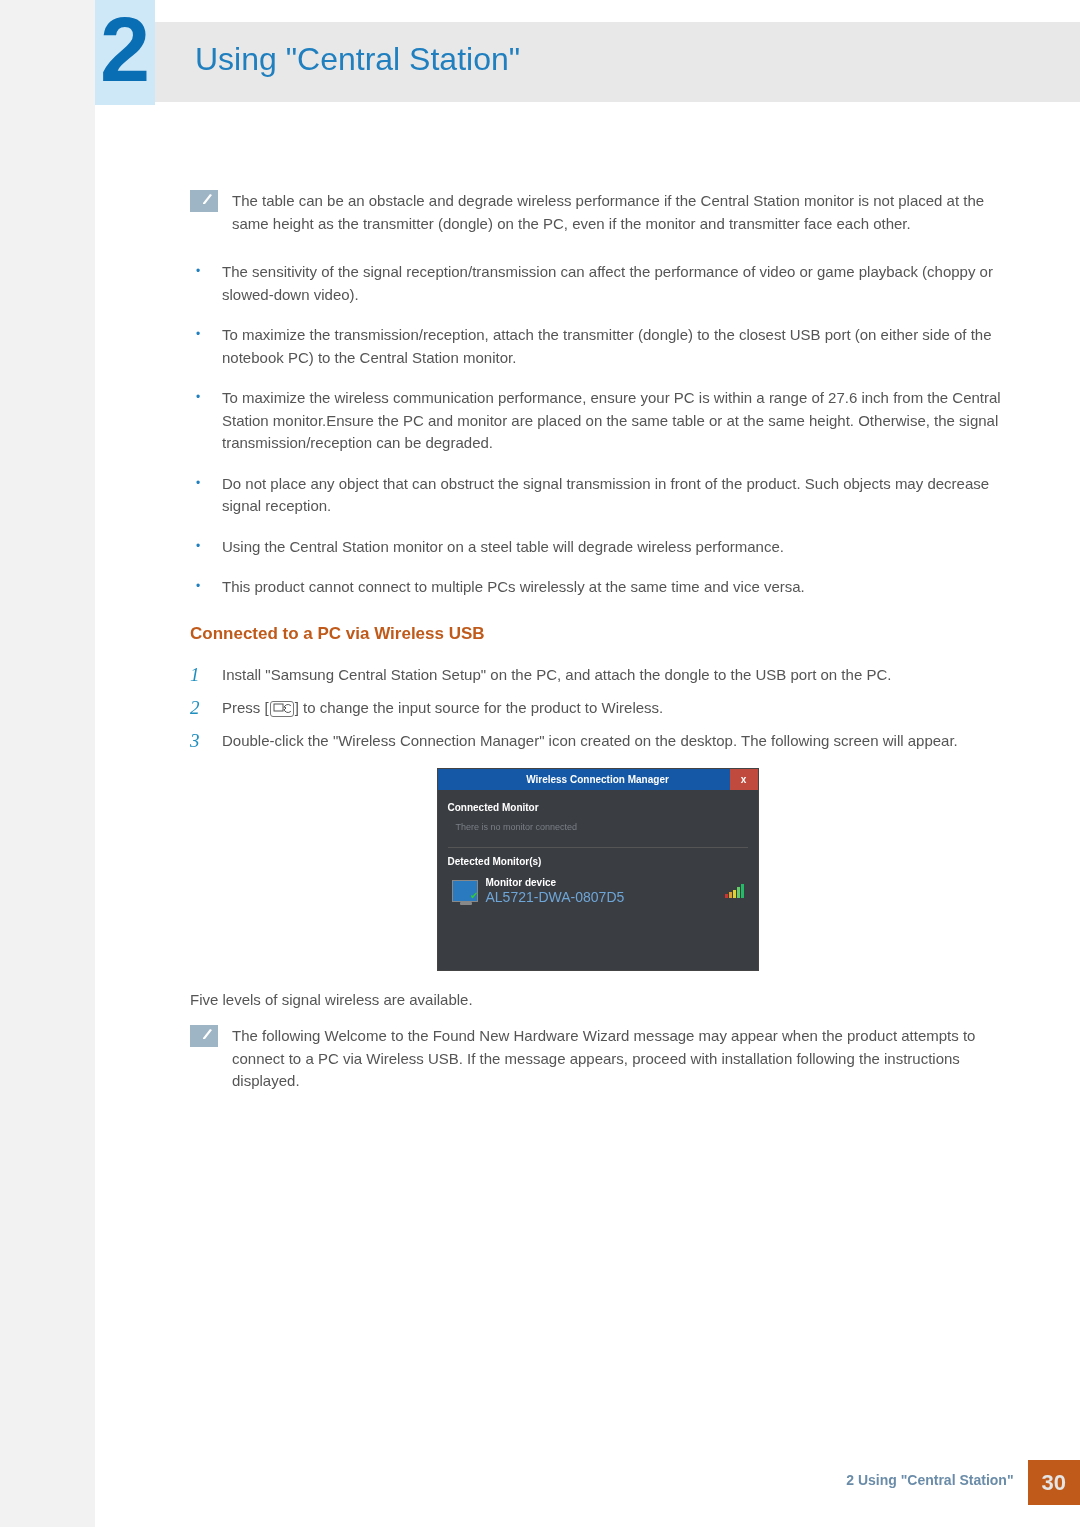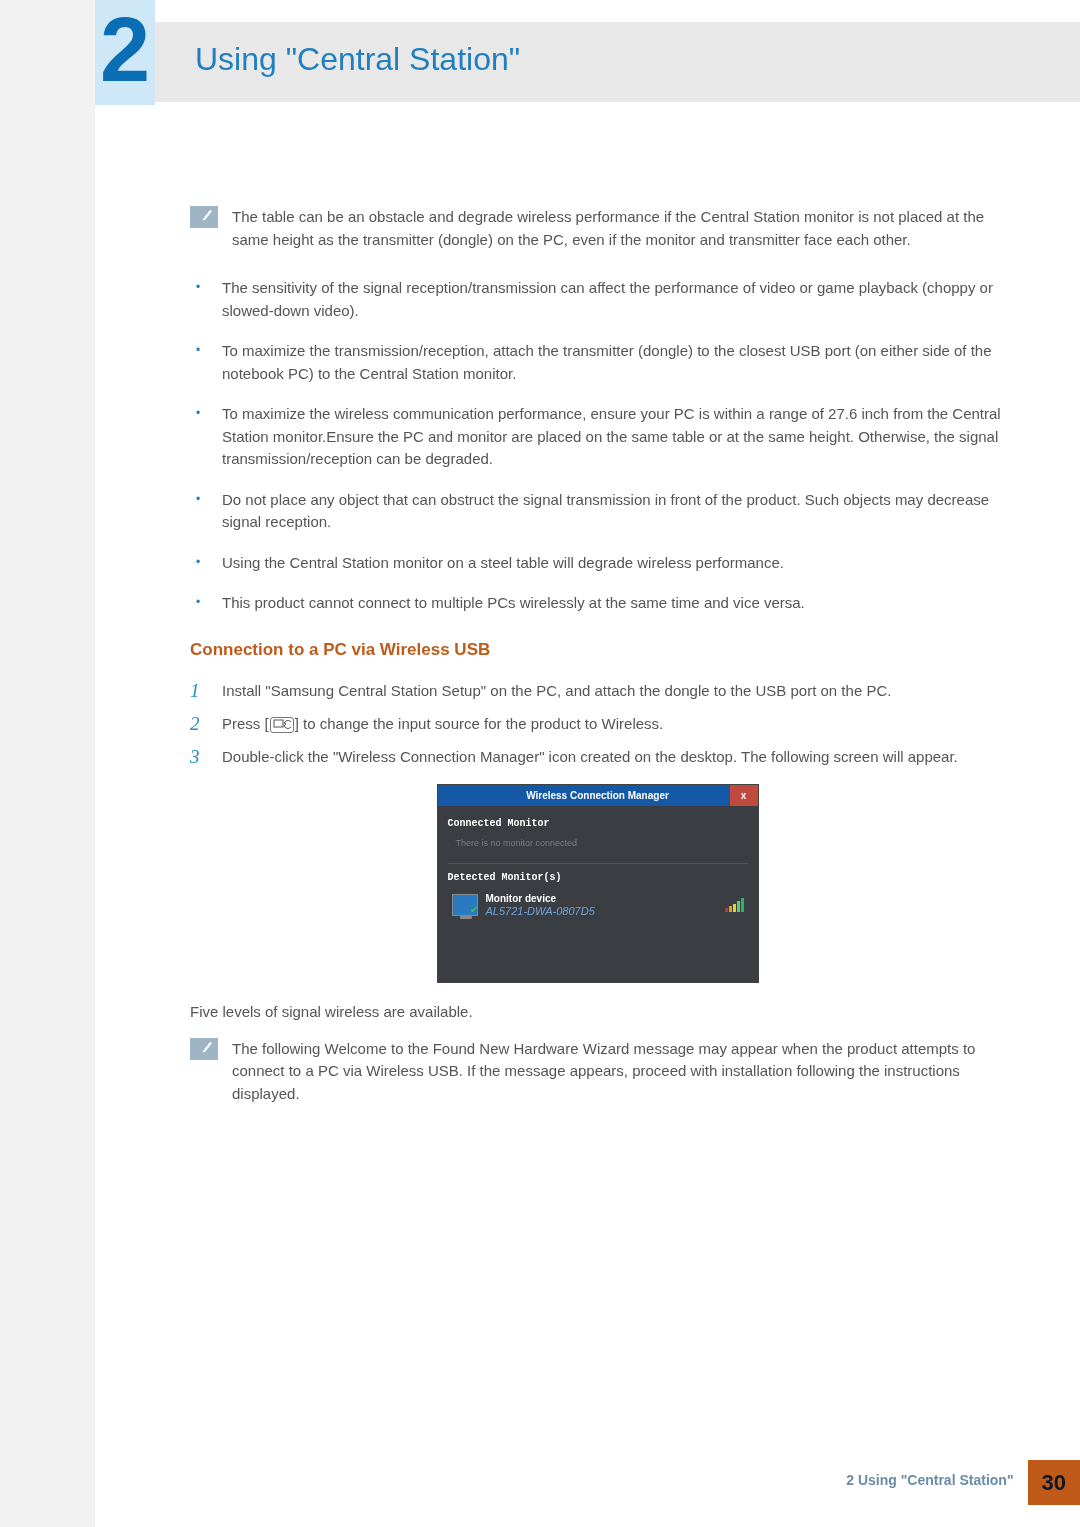--- a/index.html
+++ b/index.html
@@ -48,21 +48,21 @@
   .chapter-title {
     position: absolute;
     top: 35px;
     left: 195px;
     font-size: 32px;
     color: #1f7fbf;
     font-weight: normal;
   }
   .content {
     position: absolute;
-    top: 206px;
+    top: 190px;
     left: 190px;
     width: 815px;
   }
   .note-row {
     display: flex;
     gap: 14px;
     margin-bottom: 26px;
   }
   .note-icon {
     flex: 0 0 28px;
@@ -137,29 +137,29 @@
     right: 0; top: 0;
     width: 28px; height: 100%;
     background: #c04a3e;
     color: #fff;
     font-weight: bold;
     display: flex;
     align-items: center;
     justify-content: center;
   }
   .wcm-body { padding: 6px 10px 60px 10px; }
-  .wcm-section-label { font-weight: bold; margin: 4px 0; font-size:10px;font-family:Liberation Mono, monospace;}
+  .wcm-section-label { font-weight: bold; margin: 4px 0; font-size:10px;}
   .wcm-connected-msg { color: #7a7f86; font-size: 9px; padding: 2px 8px 12px 8px; border-bottom: 1px solid #555; margin-bottom:6px;}
   .detected-row { display: flex; align-items: center; gap: 8px; padding: 4px; }
   .monitor-thumb { width: 26px; height: 22px; background:#2a7abf; border:1px solid #888; position:relative;}
   .monitor-thumb::after{content:"";position:absolute;bottom:-4px;left:7px;width:12px;height:3px;background:#888;border-radius:1px;}
   .monitor-check{position:absolute;right:-2px;bottom:-2px;color:#3c3;font-size:10px;}
   .det-text { line-height:1.2; }
   .det-text .devname { font-weight: bold; }
-  .det-text .devid { color:#6ea6d8; font-size:11px;font-style:italic;}
+  .det-text .devid { color:#6ea6d8; font-size:14px;}
   .signal {
     margin-left: auto;
     display: flex;
     align-items: flex-end;
     gap: 1px;
     height: 14px;
   }
   .signal span { width: 3px; display: block; }
   .para { margin-bottom: 14px; }
   .footer {
@@ -170,21 +170,21 @@
     align-items: stretch;
   }
   .footer-text {
     color: #6a8ca8;
     font-weight: bold;
     font-size: 14px;
     padding: 10px 14px;
   }
   .footer-page {
     background: #c05a1a;
-    color: #0f172a;
+    color: #e5e5e5;
     font-size: 22px;
     font-weight: bold;
     padding: 6px 14px;
     display:flex;align-items:center;
   }
 </style>
 </head>
 <body>
 
 <div class="page">
@@ -206,21 +206,21 @@
 
     <ul class="bullets">
       <li>The sensitivity of the signal reception/transmission can affect the performance of video or game playback (choppy or slowed-down video).</li>
       <li>To maximize the transmission/reception, attach the transmitter (dongle) to the closest USB port (on either side of the notebook PC) to the Central Station monitor.</li>
       <li>To maximize the wireless communication performance, ensure your PC is within a range of 27.6 inch from the Central Station monitor.Ensure the PC and monitor are placed on the same table or at the same height. Otherwise, the signal transmission/reception can be degraded.</li>
       <li>Do not place any object that can obstruct the signal transmission in front of the product. Such objects may decrease signal reception.</li>
       <li>Using the Central Station monitor on a steel table will degrade wireless performance.</li>
       <li>This product cannot connect to multiple PCs wirelessly at the same time and vice versa.</li>
     </ul>
 
-    <h3 class="subhead">Connection to a PC via Wireless USB</h3>
+    <h3 class="subhead">Connected to a PC via Wireless USB</h3>
 
     <div class="step-row">
       <div class="step-num">1</div>
       <div class="step-text">Install "Samsung Central Station Setup" on the PC, and attach the dongle to the USB port on the PC.</div>
     </div>
 
     <div class="step-row">
       <div class="step-num">2</div>
       <div class="step-text">
         <span>Press [</span><span class="inline-icon"><svg width="18" height="12" viewBox="0 0 18 12">

